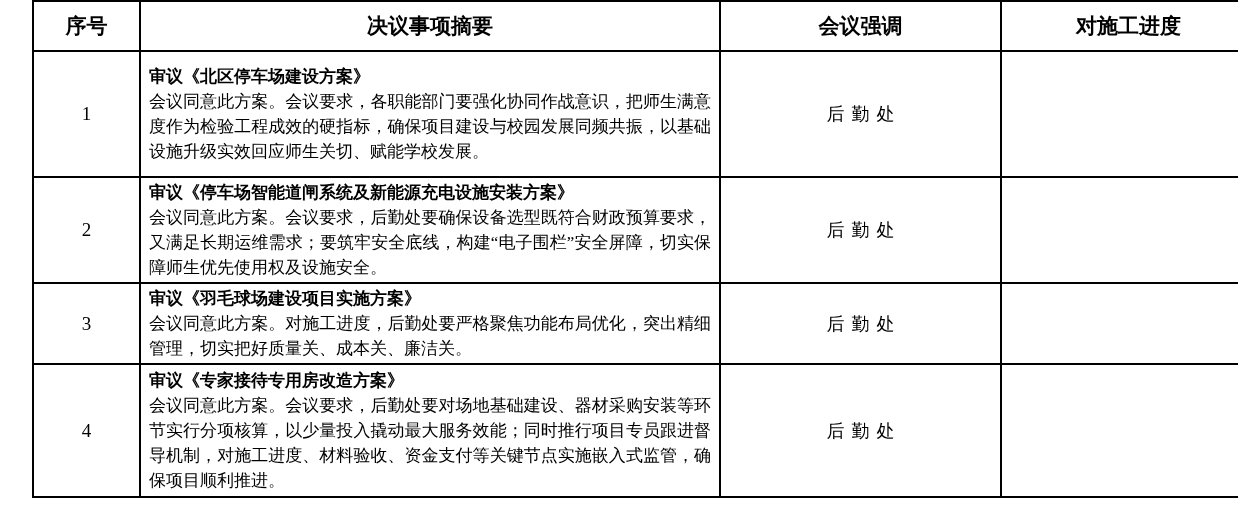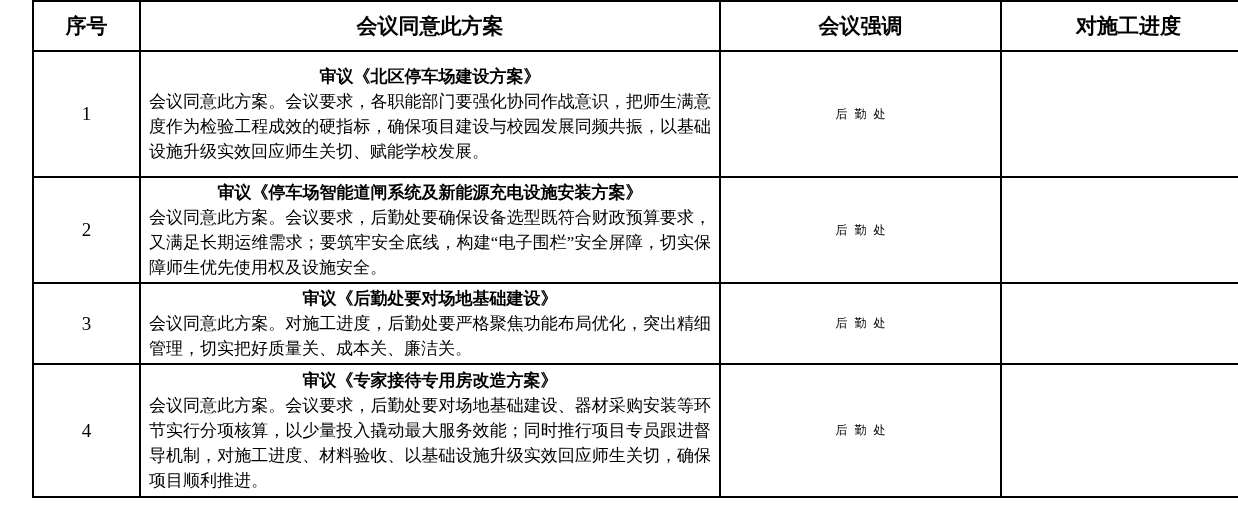--- a/index.html
+++ b/index.html
@@ -46,44 +46,44 @@
     font-family: "Liberation Serif", serif;
   }
   td.cell-summary {
     padding: 2px 8px;
     font-size: 17px;
     line-height: 25px;
     text-align: justify;
   }
   td.cell-summary .res-title {
     font-weight: bold;
-    text-align: center;
+    text-align: left;
   }
   td.cell-dept {
     text-align: center;
-    font-size: 12px;
+    font-size: 18px;
     letter-spacing: 7px;
     text-indent: 7px;
   }
 </style>
 </head>
 <body>
 
 <div class="doc-wrap">
   <table class="doc-table">
     <colgroup>
       <col style="width:107px">
       <col style="width:580px">
       <col style="width:281px">
       <col style="width:255px">
     </colgroup>
     <thead>
       <tr>
         <th>序号</th>
-        <th>会议同意此方案</th>
+        <th>决议事项摘要</th>
         <th>会议强调</th>
         <th>对施工进度</th>
       </tr>
     </thead>
     <tbody>
       <tr class="row-1">
         <td class="cell-index">1</td>
         <td class="cell-summary">
           <div class="res-title">审议《北区停车场建设方案》</div>
           <div class="res-body">会议同意此方案。会议要求，各职能部门要强化协同作战意识，把师生满意度作为检验工程成效的硬指标，确保项目建设与校园发展同频共振，以基础设施升级实效回应师生关切、赋能学校发展。</div>
@@ -96,30 +96,30 @@
         <td class="cell-summary">
           <div class="res-title">审议《停车场智能道闸系统及新能源充电设施安装方案》</div>
           <div class="res-body">会议同意此方案。会议要求，后勤处要确保设备选型既符合财政预算要求，又满足长期运维需求；要筑牢安全底线，构建“电子围栏”安全屏障，切实保障师生优先使用权及设施安全。</div>
         </td>
         <td class="cell-dept">后勤处</td>
         <td class="cell-dept"></td>
       </tr>
       <tr class="row-3">
         <td class="cell-index">3</td>
         <td class="cell-summary">
-          <div class="res-title">审议《后勤处要对场地基础建设》</div>
+          <div class="res-title">审议《羽毛球场建设项目实施方案》</div>
           <div class="res-body">会议同意此方案。对施工进度，后勤处要严格聚焦功能布局优化，突出精细管理，切实把好质量关、成本关、廉洁关。</div>
         </td>
         <td class="cell-dept">后勤处</td>
         <td class="cell-dept"></td>
       </tr>
       <tr class="row-4">
         <td class="cell-index">4</td>
         <td class="cell-summary">
           <div class="res-title">审议《专家接待专用房改造方案》</div>
-          <div class="res-body">会议同意此方案。会议要求，后勤处要对场地基础建设、器材采购安装等环节实行分项核算，以少量投入撬动最大服务效能；同时推行项目专员跟进督导机制，对施工进度、材料验收、以基础设施升级实效回应师生关切，确保项目顺利推进。</div>
+          <div class="res-body">会议同意此方案。会议要求，后勤处要对场地基础建设、器材采购安装等环节实行分项核算，以少量投入撬动最大服务效能；同时推行项目专员跟进督导机制，对施工进度、材料验收、资金支付等关键节点实施嵌入式监管，确保项目顺利推进。</div>
         </td>
         <td class="cell-dept">后勤处</td>
         <td class="cell-dept"></td>
       </tr>
     </tbody>
   </table>
 </div>
 
 </body></html>

